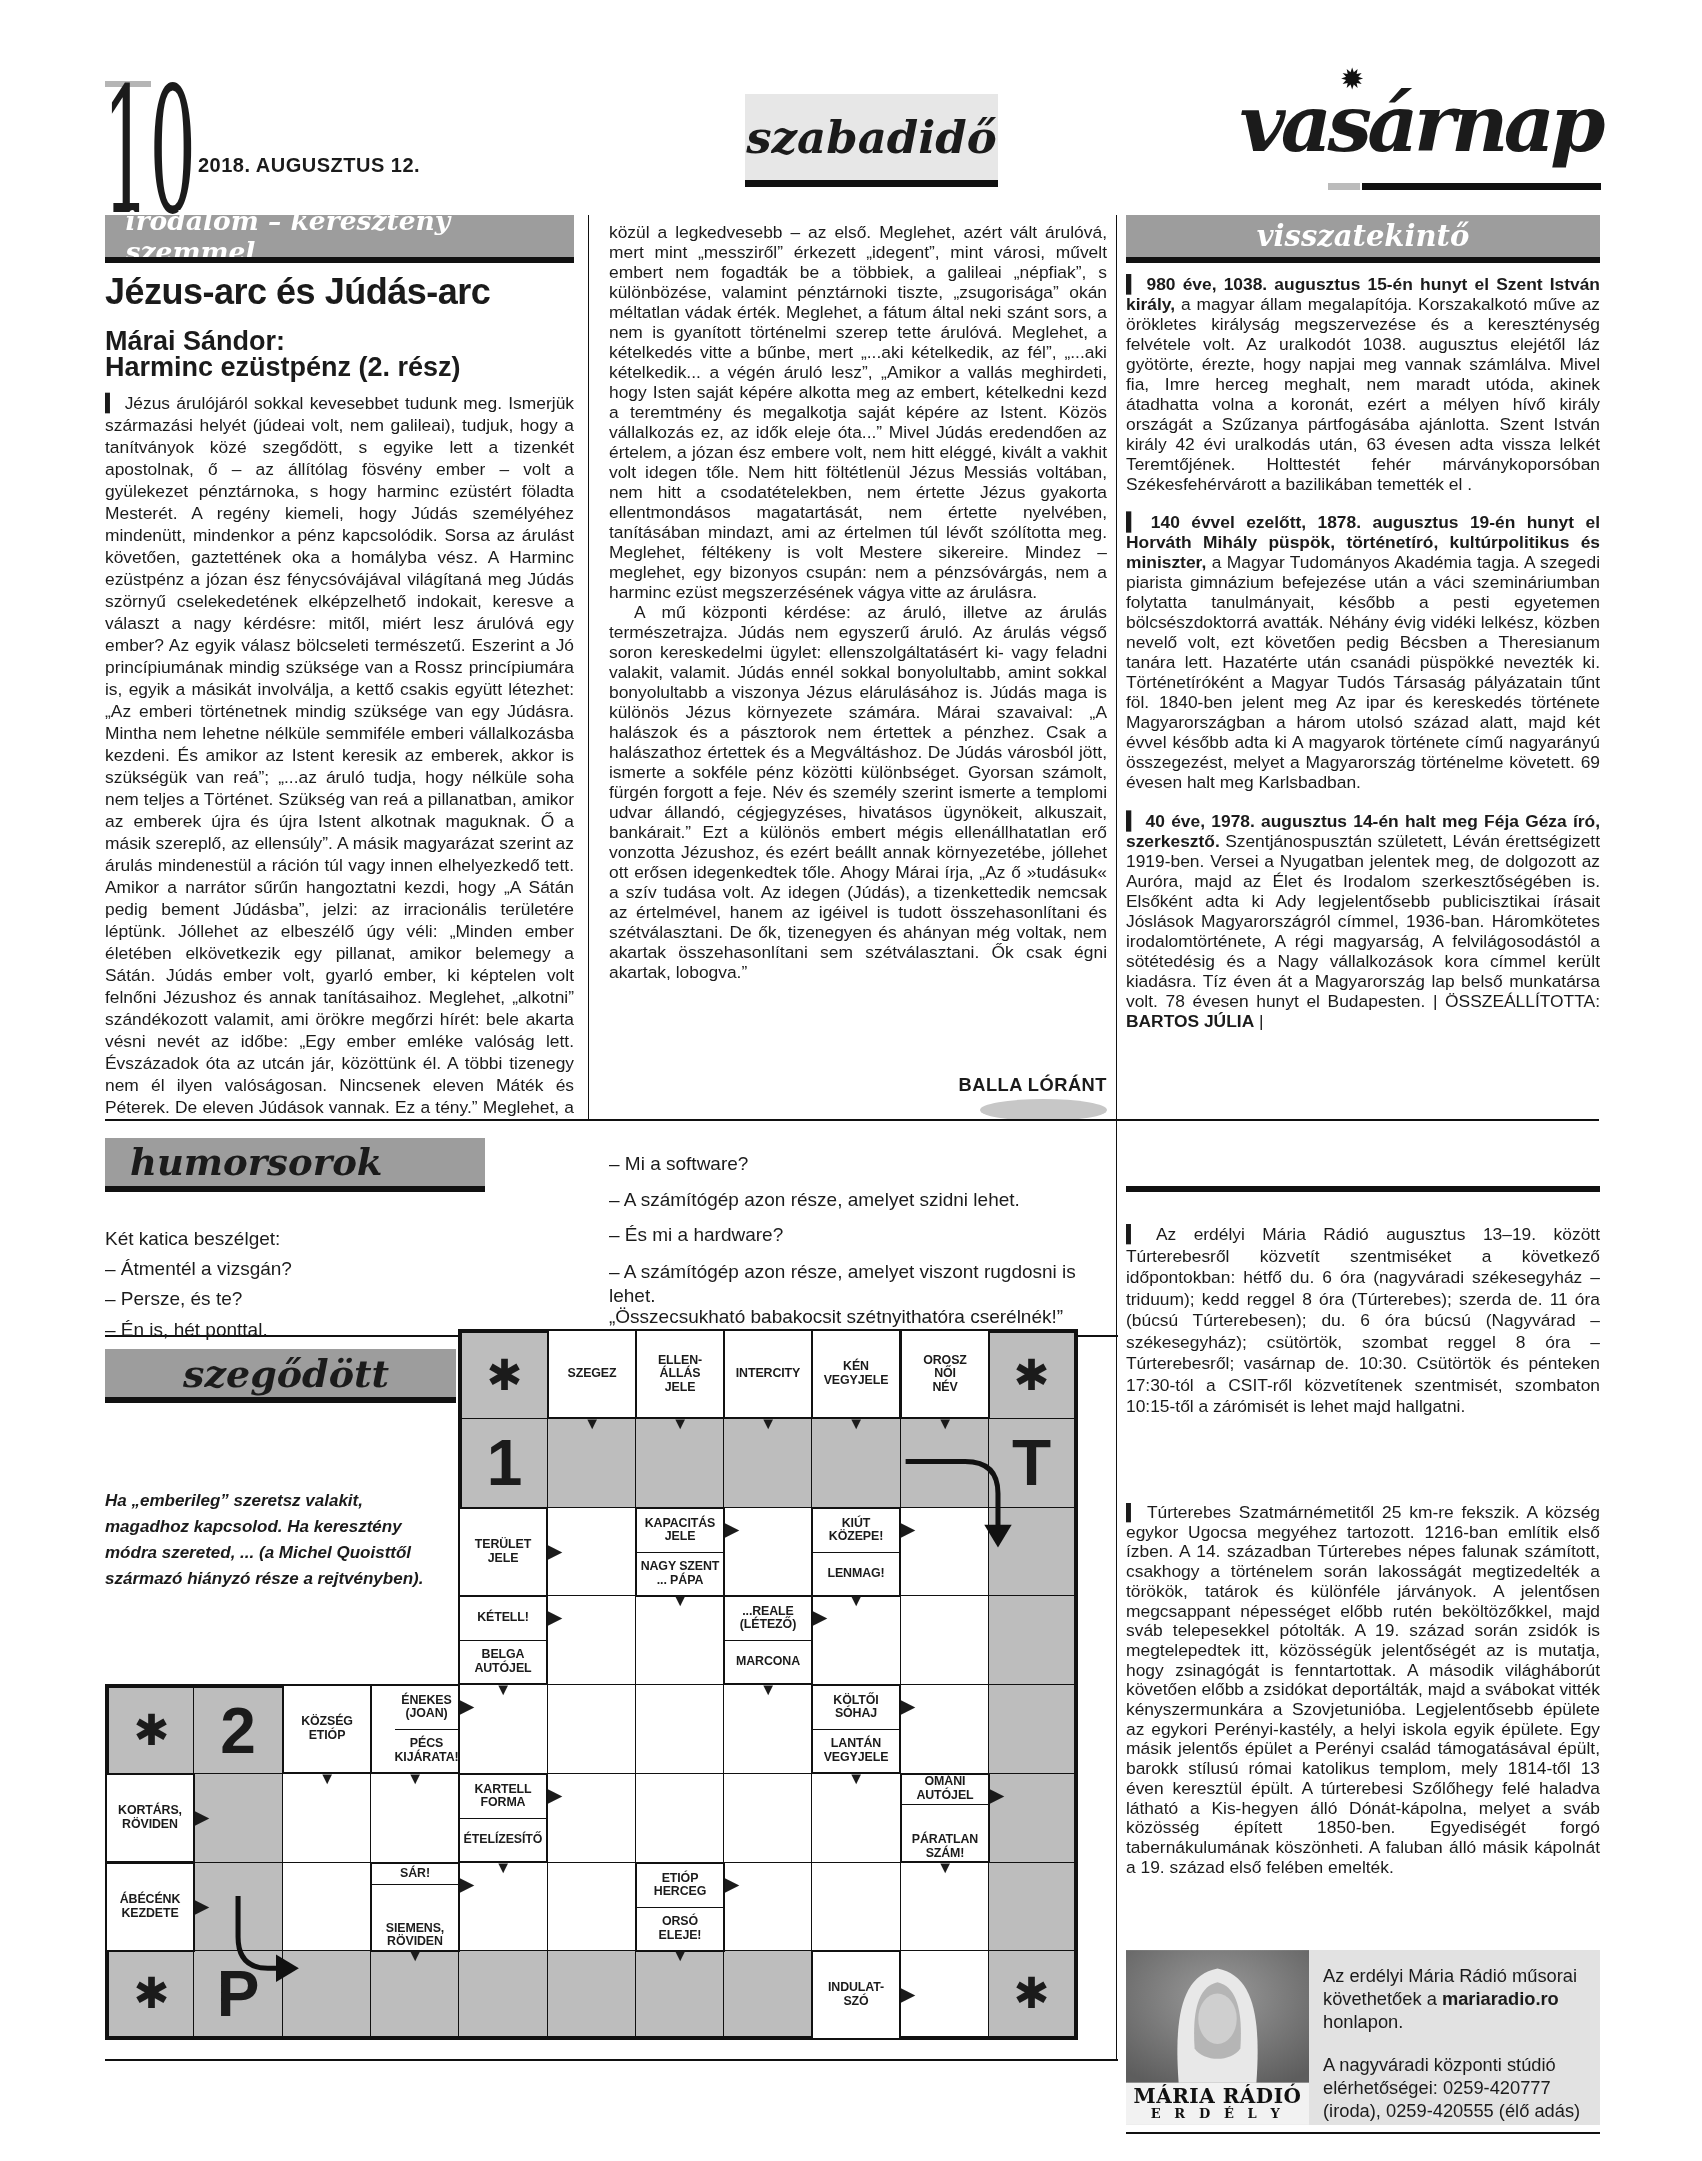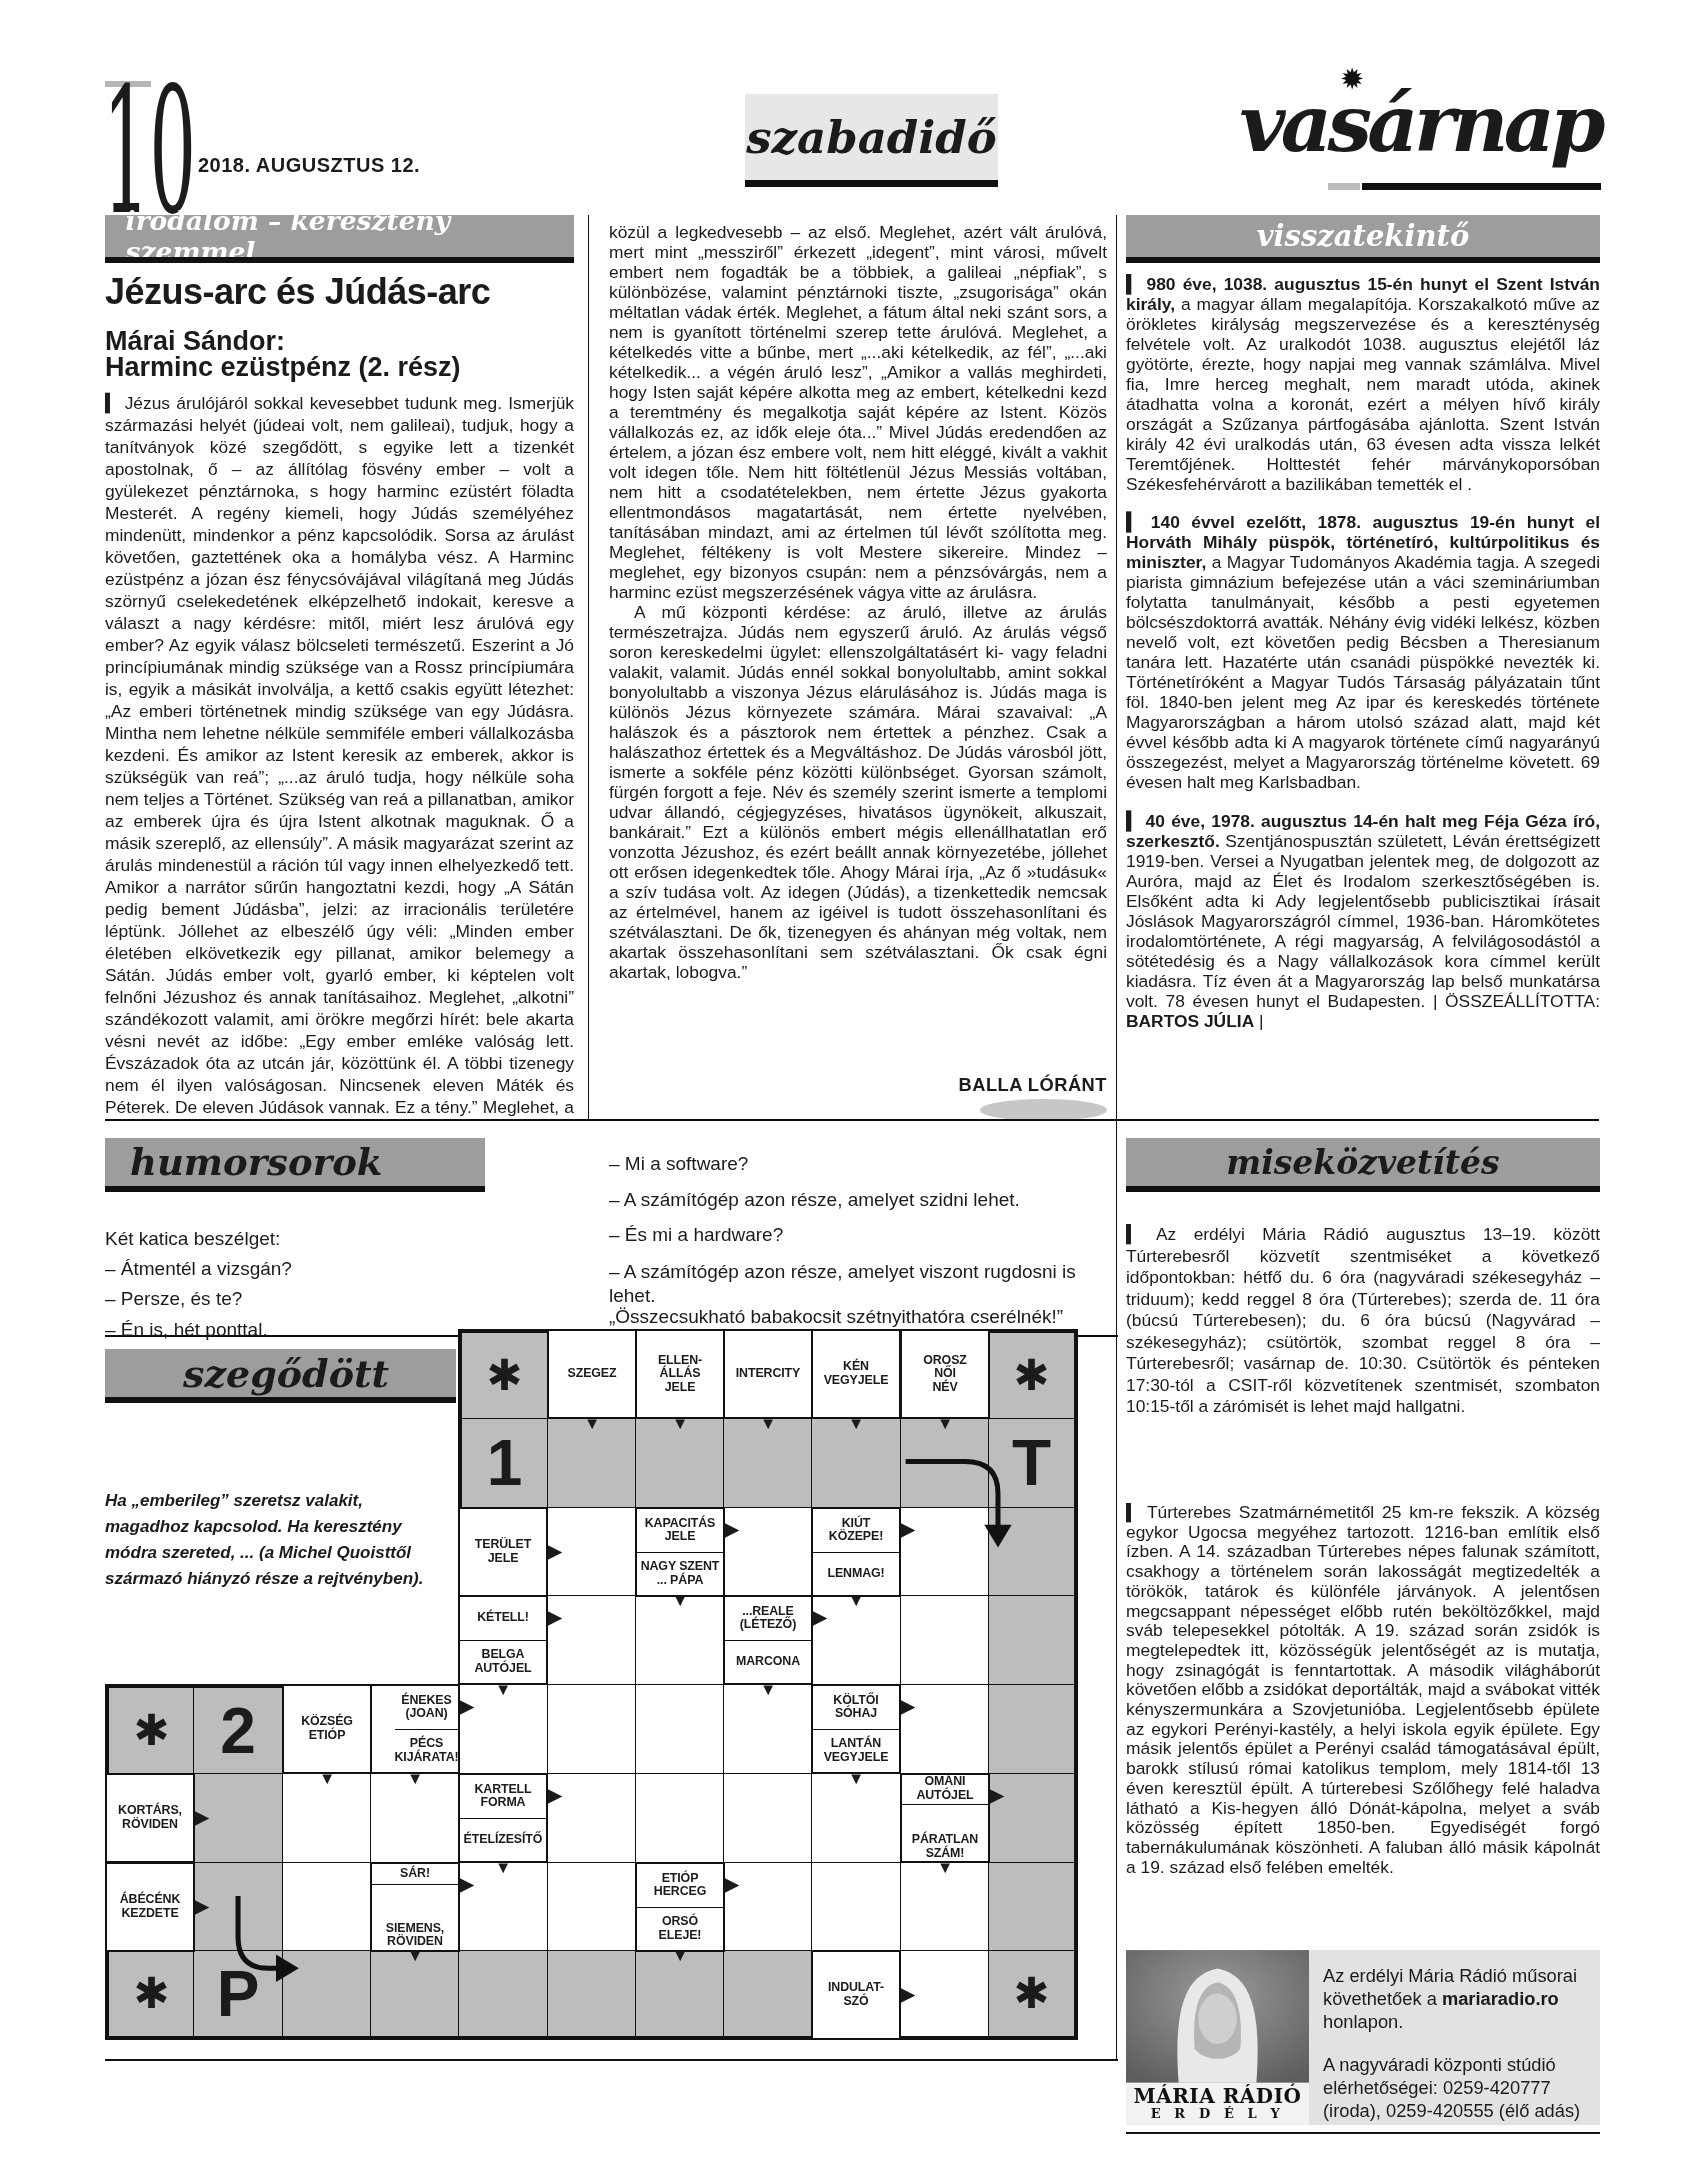--- a/index.html
+++ b/index.html
@@ -141,23 +141,20 @@
     <div>– Én is, hét ponttal.</div>
   </div>
   <div class="jokes" style="left:609px;top:1153px;width:499px;">
     <div style="margin-bottom:13.7px;">– Mi a software?</div>
     <div style="margin-bottom:13.7px;">– A számítógép azon része, amelyet szidni lehet.</div>
     <div style="margin-bottom:13.7px;">– És mi a hardware?</div>
     <div style="line-height:24px;">– A számítógép azon része, amelyet viszont rugdosni is lehet.</div>
   </div>
   <div class="jokes" style="left:609px;top:1306px;width:499px;">„Összecsukható babakocsit szétnyithatóra cserélnék!”</div>
 
-  <div class="bar" style="left:1126px;top:1138px;width:474px;height:48px;justify-content:center;">
-    <span style="font-size:33px;color:#1b1b1b;">miseközvetítés</span>
-  </div>
   <div class="bar-u" style="left:1126px;top:1186px;width:474px;"></div>
   <div class="bodytext mass">▍ Az erdélyi Mária Rádió augusztus 13–19. között Túrterebesről közvetít szentmiséket a következő időpontokban: hétfő du. 6 óra (nagyváradi székesegyház – triduum); kedd reggel 8 óra (Túrterebes); szerda de. 11 óra (búcsú Túrterebesen); du. 6 óra búcsú (Nagyvárad – székesegyház); csütörtök, szombat reggel 8 óra – Túrterebesről; vasárnap de. 10:30. Csütörtök és pénteken 17:30-tól a CSIT-ről közvetítenek szentmisét, szombaton 10:15-től a zárómisét is lehet majd hallgatni.</div>
   <div class="bodytext mass2">▍ Túrterebes Szatmárnémetitől 25 km-re fekszik. A község egykor Ugocsa megyéhez tartozott. 1216-ban említik első ízben. A 14. században Túrterebes népes falunak számított, csakhogy a történelem során lakosságát megtizedelték a törökök, tatárok és különféle járványok. A jelentősen megcsappant népességet előbb rutén beköltözőkkel, majd sváb telepesekkel pótolták. A 19. század során zsidók is megtelepedtek itt, közösségük jelentőségét az is mutatja, hogy zsinagógát is fenntartottak. A második világháborút követően előbb a zsidókat deportálták, majd a  svábokat vitték kényszermunkára a Szovjetunióba. Legjelentősebb épülete az egykori Perényi-kastély, a helyi iskola egyik épülete. Egy másik jelentős épület a Perényi család támogatásával épült, barokk stílusú római katolikus templom, mely 1814-től 13 éven keresztül épült.  A túrterebesi Szőlőhegy felé haladva látható a Kis-hegyen álló Dónát-kápolna, melyet a sváb közösség épített 1850-ben. Egyediségét forgó tabernákulumának köszönheti. A faluban álló másik kápolnát a 19. század első felében emelték.</div>
 
   <div class="maria-box">
     <div class="maria-img">
       <svg width="183" height="175" viewBox="0 0 400 382">
         <defs>
           <radialGradient id="mg" cx="50%" cy="35%" r="75%">
             <stop offset="0%" stop-color="#9a9a9a"></stop>

